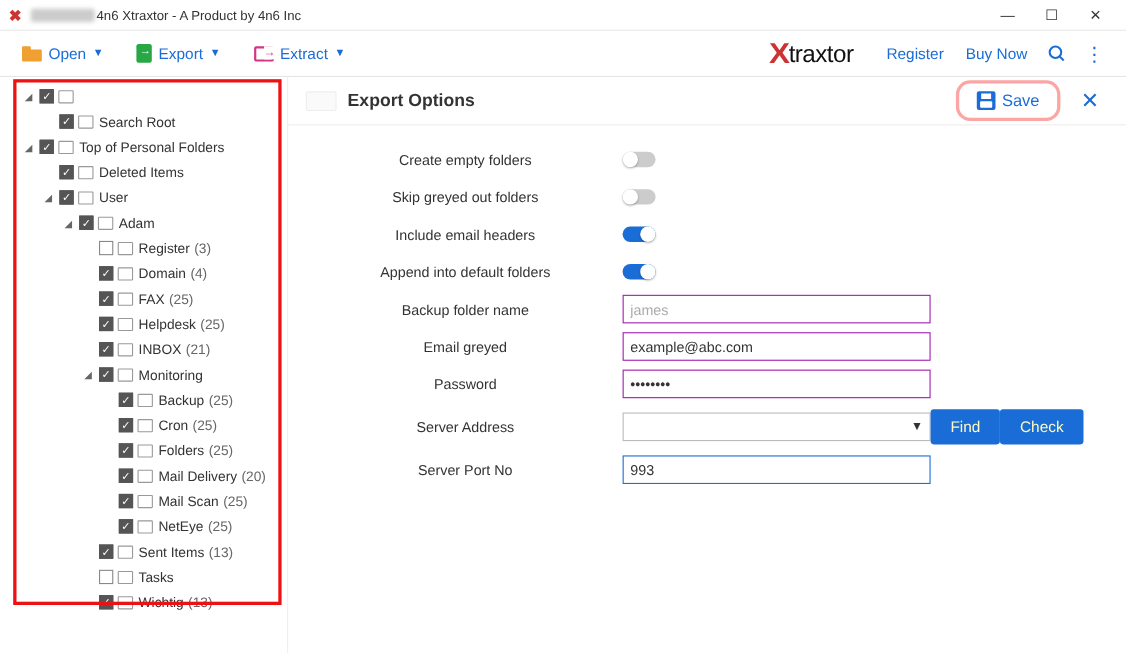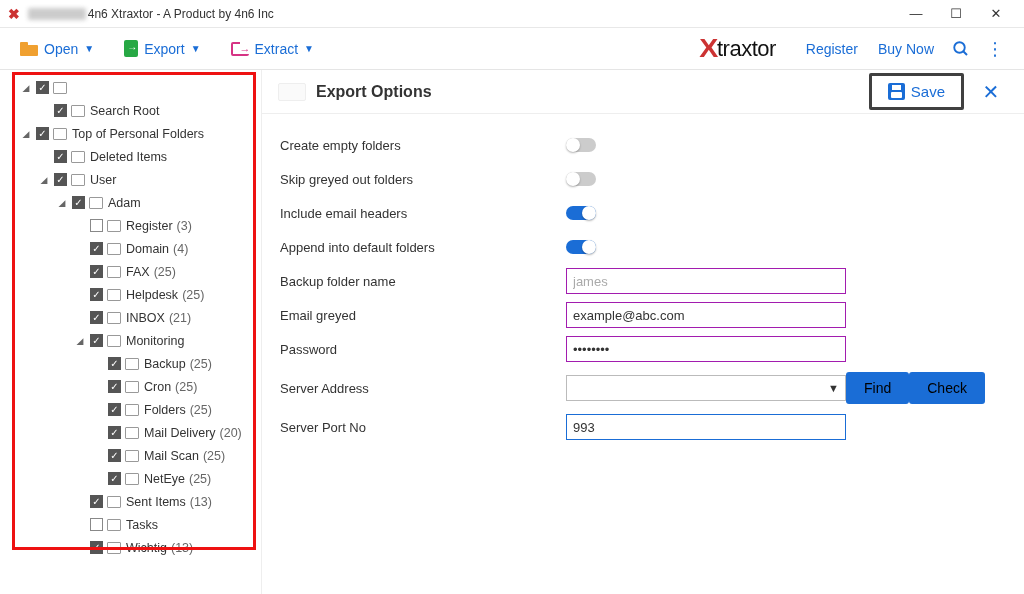--- a/index.html
+++ b/index.html
@@ -36,32 +36,32 @@
 .tree-row .fic { width:14px; height:12px; border:1px solid #999; margin-right: 5px; border-radius:1px; background:#fff; }
 .tree-row .count { color:#666; margin-left:4px; }
 
 
 .right-pane { flex: 1; display: flex; flex-direction: column; }
 .export-header { height: 44px; display: flex; align-items: center; padding: 0 16px; border-bottom: 1px solid #eee; }
 .export-header .swatch { width:28px; height:18px; background:#fafafa; border:1px solid #eee; border-radius:2px; margin-right:10px;}
 .export-header .ht { font-size: 16px; font-weight: 600; color: #333; }
 .export-header .spacer { flex: 1; }
 .save-btn { display:flex; align-items:center; gap:6px; padding: 6px 14px; font-size:15px; color:#1a6dd6; cursor:pointer; }
-.save-box { border:3px solid #404040; padding:1px 2px; border-radius:2px; }
+.save-box { border:3px solid #fca5a5; padding:1px 2px; border-radius:13px; }
 .close-x { width: 34px; height:34px; display:flex; align-items:center; justify-content:center; color:#1a6dd6; font-size:20px; margin-left:10px; cursor:pointer;}
 
 .form { padding: 14px 18px; }
 .frow { display: flex; align-items: center; height: 34px; font-size: 13px; color: #333; }
-.frow .flabel { width: 286px; }
+.frow .flabel { width: 286px; text-align: center; }
 .frow .finput { width: 280px; height: 26px; border:1px solid #a21caf; padding: 0 6px; font-size:13px; color:#333; }
 .frow .finput.ph::placeholder { color:#aaa; }
 .frow .finput.focus { border-color:#1a6dd6; }
 .frow .fselect { width: 280px; height:26px; border:1px solid #bbb; display:flex; align-items:center; justify-content:flex-end; padding:0 6px;}
 .frow .fselect .arr { font-size:11px; }
-.frow .btn-blue { height:32px; padding: 0 18px; background:#1a6dd6; color:#000000; font-size:14px; border:none; border-radius:3px; margin-left:0; cursor:pointer; font-weight:500;}
+.frow .btn-blue { height:32px; padding: 0 18px; background:#1a6dd6; color:#fef9c3; font-size:14px; border:none; border-radius:3px; margin-left:0; cursor:pointer; font-weight:500;}
 
 
 .toggle { width: 30px; height: 14px; border-radius: 7px; position: relative; }
 .toggle.off { background: #ccc; }
 .toggle.on { background: #1a6dd6; }
 .toggle .knob { width:14px; height:14px; background:#fff; border-radius:50%; position:absolute; top:0; box-shadow:0 1px 2px rgba(0,0,0,.3); }
 .toggle.off .knob { left: 0; }
 .toggle.on .knob { right: 0; }
 
 

